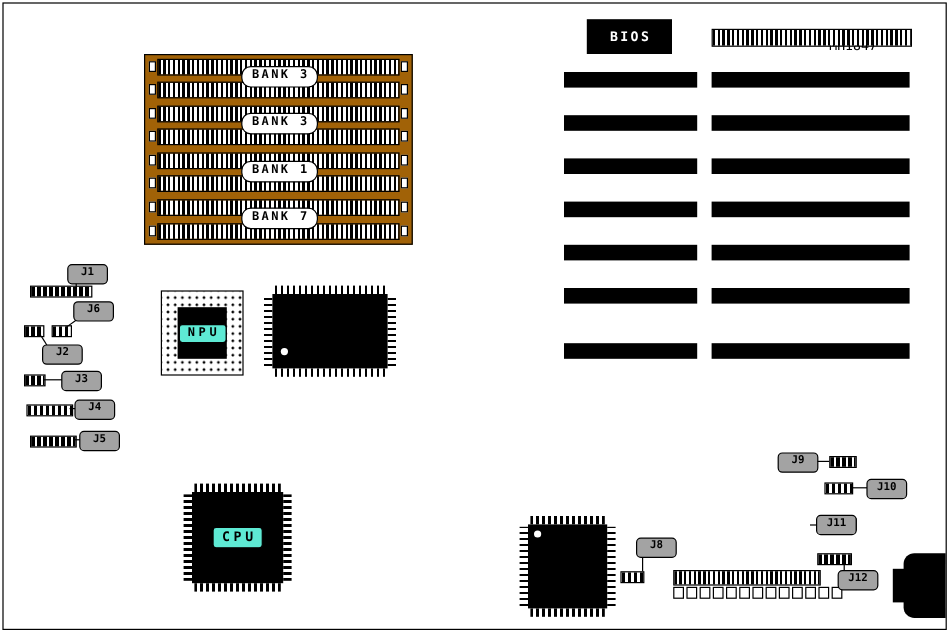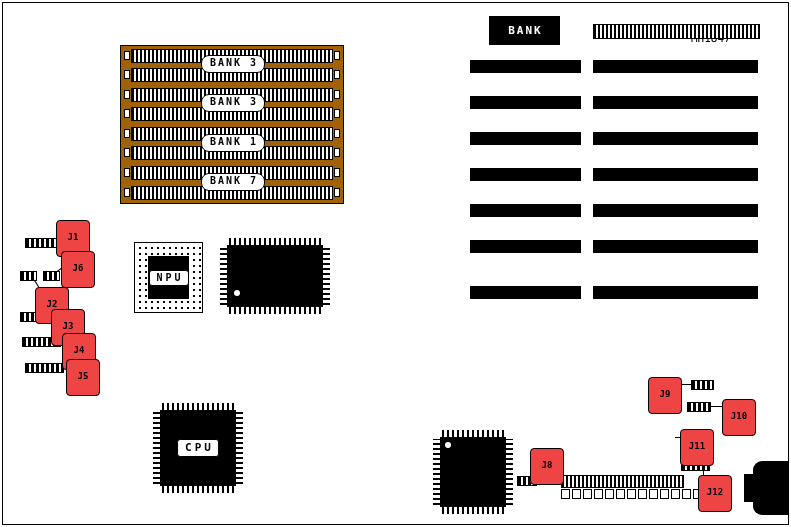--- a/index.html
+++ b/index.html
@@ -18,34 +18,34 @@
   .bank-label{position:absolute;left:80px;width:62px;height:16px;background:#fff;border:1px solid #000;
               border-radius:8px;font-size:10px;font-weight:bold;letter-spacing:2px;text-indent:2px;
               text-align:center;line-height:14px;z-index:3;}
   
   .qfp{position:absolute;text-align:right;}
   .qfp .body{position:absolute;left:7px;top:7px;right:7px;bottom:7px;background:#000;}
   .pins-top{position:absolute;left:9px;right:9px;top:0;height:7px;background:repeating-linear-gradient(90deg,#000 0 2px,transparent 2px 5px);}
   .pins-bottom{position:absolute;left:9px;right:9px;bottom:0;height:7px;background:repeating-linear-gradient(90deg,#000 0 2px,transparent 2px 5px);}
   .pins-left{position:absolute;top:9px;bottom:9px;left:0;width:7px;background:repeating-linear-gradient(0deg,#000 0 2px,transparent 2px 5px);}
   .pins-right{position:absolute;top:9px;bottom:9px;right:0;width:7px;background:repeating-linear-gradient(0deg,#000 0 2px,transparent 2px 5px);}
-  .chip-label{position:absolute;left:50%;top:50%;transform:translate(-50%,-50%);background:#ffffff;border:1px solid #000;
+  .chip-label{position:absolute;left:50%;top:50%;transform:translate(-50%,-50%);background:#5eead4;border:1px solid #000;
               border-radius:3px;font-size:11px;font-weight:bold;letter-spacing:3px;padding:1px 4px 2px 7px;
               white-space:nowrap;z-index:2;}
   .dot{position:absolute;width:6px;height:6px;border-radius:50%;background:#fff;z-index:2;}
   .npu-socket{position:absolute;left:134px;top:242px;width:67px;height:69px;border:1px solid #000;
               background-image:radial-gradient(circle,#000 1px,transparent 1.3px);background-size:6px 6px;background-position:2px 2px;}
   .npu-core{position:absolute;left:13px;top:13px;right:13px;bottom:13px;background:#000;}
   
   .bios{position:absolute;left:489px;top:16px;width:71px;height:29px;background:#000;color:#fff;display:flex;
         align-items:center;justify-content:center;font-size:11px;font-weight:bold;letter-spacing:2px;text-indent:2px;}
   .model{position:absolute;left:691px;top:32px;font-size:11px;}
   
-  .jlabel{position:absolute;min-width:26px;height:15px;background:#ef4444;border:1px solid #000;border-radius:4px;
-          font-size:9px;font-weight:bold;text-align:center;line-height:13px;padding:10px 3px;z-index:3;}
+  .jlabel{position:absolute;min-width:26px;height:15px;background:#a3a3a3;border:1px solid #000;border-radius:4px;
+          font-size:9px;font-weight:bold;text-align:center;line-height:13px;padding:0 3px;z-index:3;}
   .jconn{position:absolute;height:8px;}
   .line{position:absolute;background:#000;}
   .dline{position:absolute;height:1px;background:#000;transform-origin:0 50%;}
   
   .pinheader{position:absolute;left:561px;top:475px;width:124px;height:26px;}
   .pinheader .bar{position:absolute;left:0;top:0;width:121px;height:11px;}
   .pinheader .cells{position:absolute;left:0;top:14px;display:flex;gap:2px;}
   .pinheader .cells span{display:block;width:7px;height:8px;border:1px solid #000;background:#fff;}
   
   .kbd-main{position:absolute;left:753px;top:461px;width:35px;height:54px;background:#000;border-radius:9px 0 0 9px;}
@@ -65,21 +65,21 @@
     <div class="simm stripe" style="top:81px"></div>
     <div class="simm stripe" style="top:100px"></div>
     <div class="simm stripe" style="top:120px"></div>
     <div class="simm stripe" style="top:140px"></div>
     <div class="bank-label" style="top:9px">BANK 3</div>
     <div class="bank-label" style="top:48px">BANK 3</div>
     <div class="bank-label" style="top:88px">BANK 1</div>
     <div class="bank-label" style="top:127px">BANK 7</div>
   </div>
 
-  <div class="bios">BANK</div>
+  <div class="bios">BIOS</div>
   <div class="model">MH1847</div>
 
   <div class="stripe" style="position:absolute;left:593px;top:24px;width:165px;height:13px;"></div>
 
   <div class="slot" style="left:470px;top:60px;width:111px"></div>
   <div class="slot" style="left:470px;top:96px;width:111px"></div>
   <div class="slot" style="left:470px;top:132px;width:111px"></div>
   <div class="slot" style="left:470px;top:168px;width:111px"></div>
   <div class="slot" style="left:470px;top:204px;width:111px"></div>
   <div class="slot" style="left:470px;top:240px;width:111px"></div>

